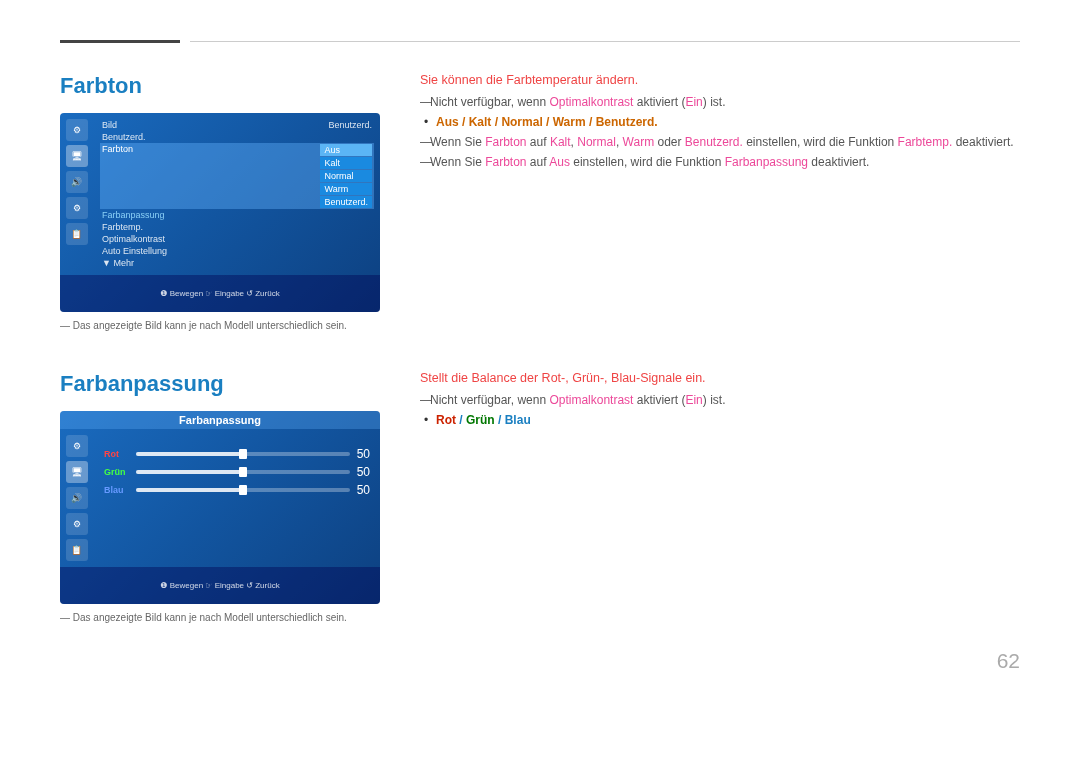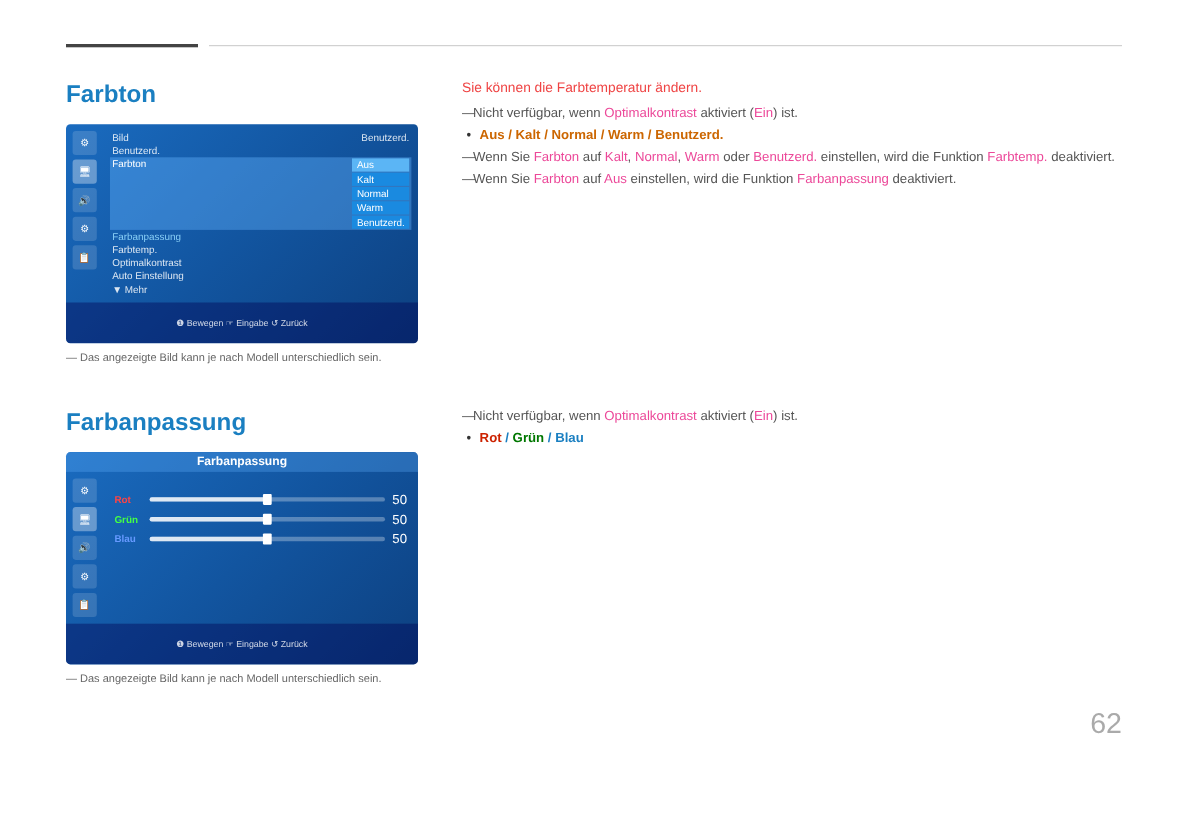--- a/index.html
+++ b/index.html
@@ -221,21 +221,21 @@
     .highlight-green {
       font-weight: bold;
       color: #007700;
     }
 
     
     .page-number {
       position: absolute;
       bottom: 30px;
       right: 60px;
-      font-size: 26px;
+      font-size: 21px;
       color: #aaa;
       font-weight: 300;
     }
 
     
     .tv-slider-row {
       display: flex;
       align-items: center;
       padding: 2px 4px;
       font-size: 9px;
@@ -411,20 +411,21 @@
             <div style="height:20px;"></div>
           </div>
         </div>
         <div class="tv-footer">❶ Bewegen  ☞ Eingabe  ↺ Zurück</div>
       </div>
 
       <div class="screen-caption">Das angezeigte Bild kann je nach Modell unterschiedlich sein.</div>
     </div>
 
     <div class="section-right">
+      <p class="desc-main">Stellt die Balance der Rot-, Grün-, Blau-Signale ein.</p>
 
       <p class="desc-note">
         <span>Nicht verfügbar, wenn </span><span class="highlight-bold">Optimalkontrast</span><span> aktiviert (</span><span class="highlight-bold">Ein</span><span>) ist.</span>
       </p>
 
       <p class="desc-bullet">
         <span class="highlight-red">Rot</span><span class="highlight-blue"> / </span><span class="highlight-green">Grün</span><span class="highlight-blue"> / </span><span class="highlight-blue">Blau</span>
       </p>
     </div>
   </div>

